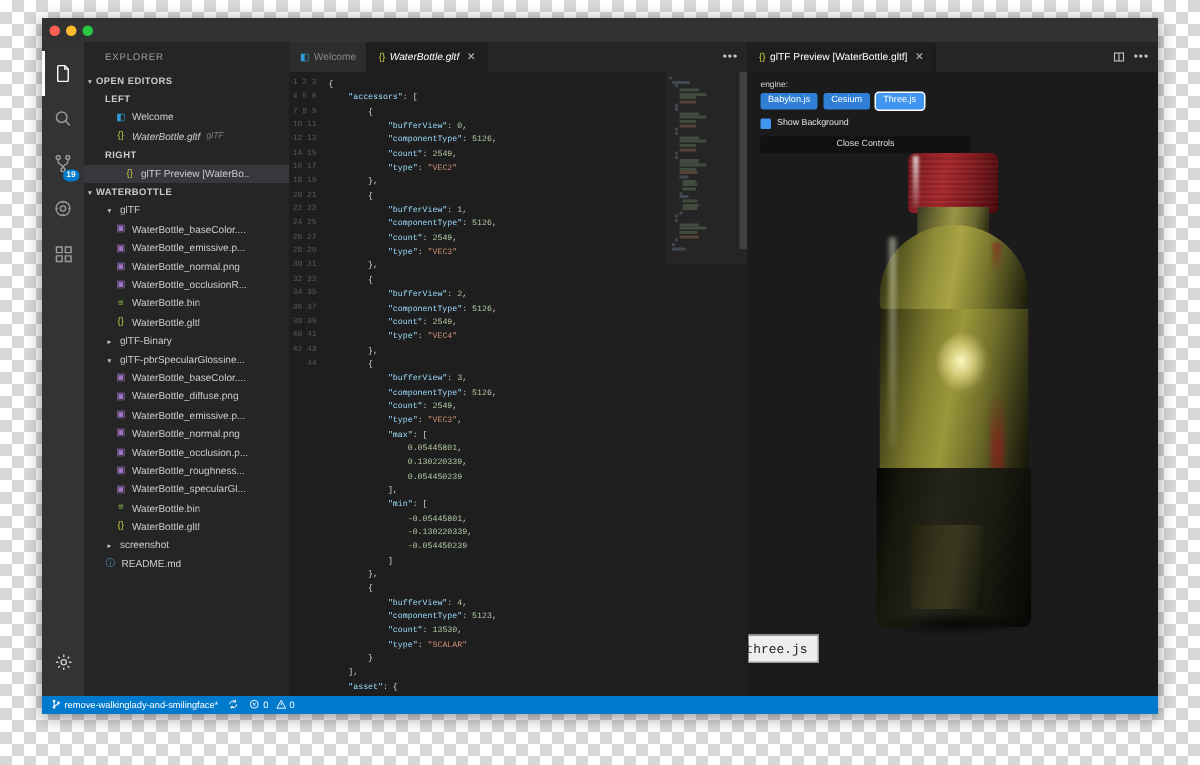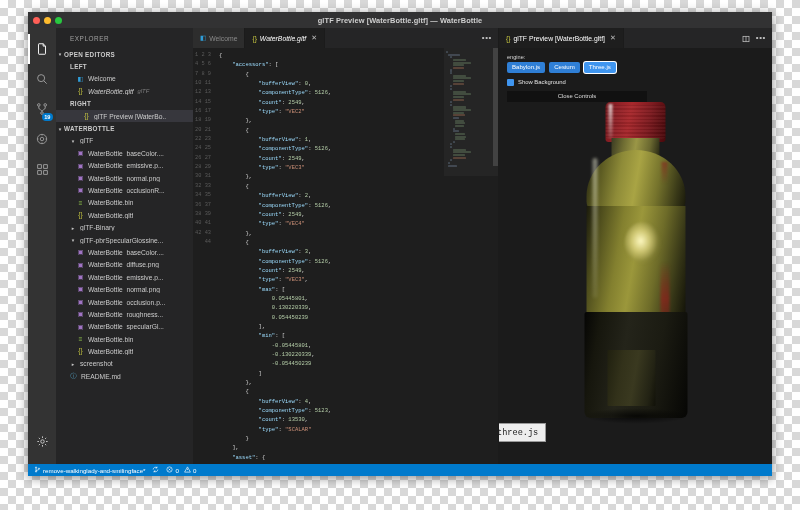--- a/index.html
+++ b/index.html
@@ -147,21 +147,20 @@
 <div id="backdrop"></div>
 
 <div id="window">
 
   <div class="titlebar">
     <div class="traffic">
       <div class="dot r"></div>
       <div class="dot y"></div>
       <div class="dot g"></div>
     </div>
-    <div class="title-text">glTF Preview [WaterBottle.gltf] — WaterBottle</div>
   </div>
 
   <div class="body">
 
     <div class="activitybar">
       <div class="act-item sel">
         <span>
           <svg width="14" height="14" viewBox="0 0 24 24" fill="none" stroke="#ffffff" stroke-width="1.6">
             <path d="M14 3H7a1 1 0 0 0-1 1v16a1 1 0 0 0 1 1h10a1 1 0 0 0 1-1V7z"></path>
             <path d="M14 3v4h4"></path>

